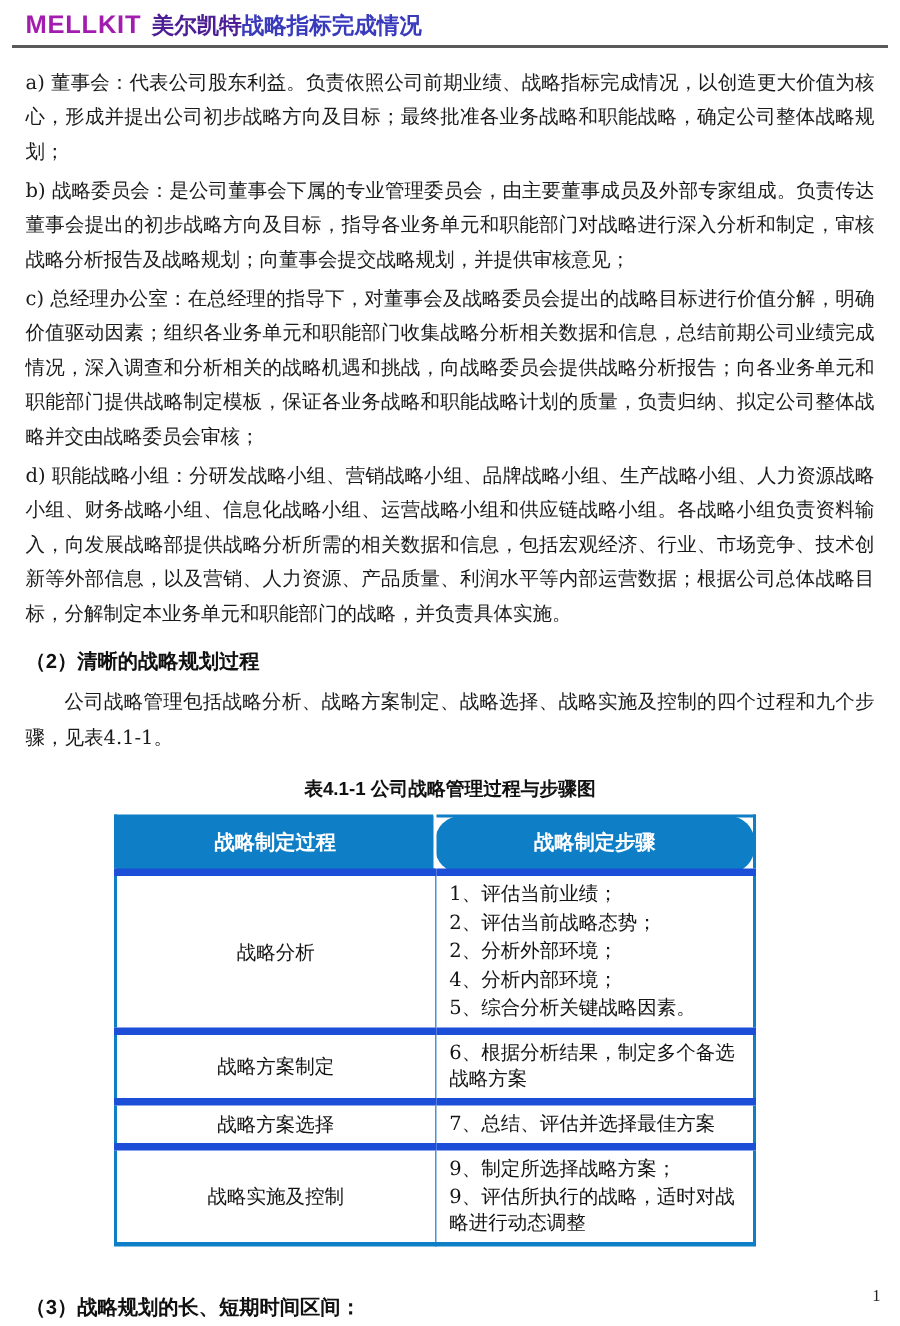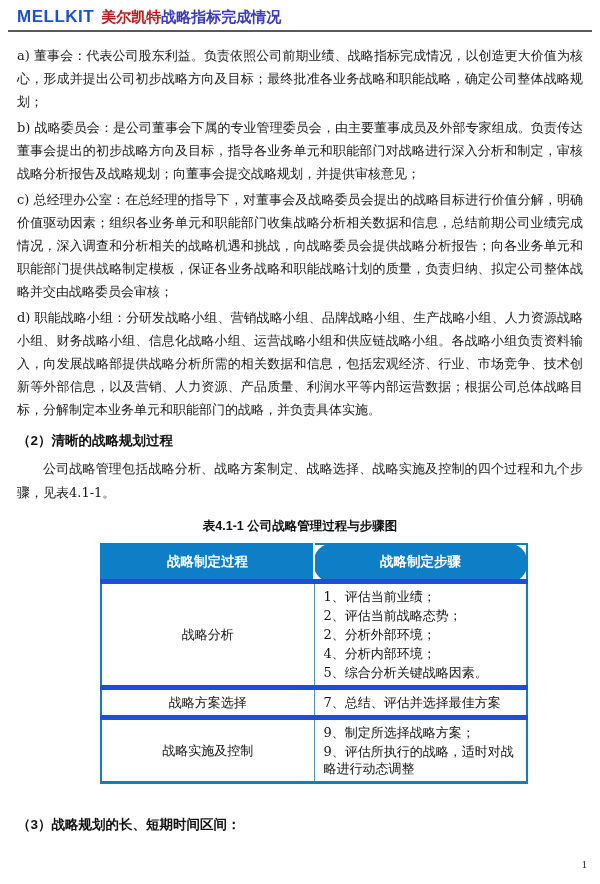--- a/index.html
+++ b/index.html
@@ -9,24 +9,24 @@
     font-family:"DejaVu Serif","Liberation Serif",serif;
   }
   
   .doc-header{
     margin:0 8px;padding:7px 9px 3px;
     border-bottom:2px solid #5a5a5a;
     display:flex;align-items:baseline;gap:7px;white-space:nowrap;
   }
   .brand{
     font-family:"Liberation Sans",sans-serif;font-weight:700;
-    font-size:17px;color:#1d4ed8;letter-spacing:.5px;
+    font-size:17px;color:#a21caf;letter-spacing:.5px;
   }
   .doc-title{font-size:15px;font-weight:700;}
-  .title-dark{color:#b91c1c;}
+  .title-dark{color:#4c1d95;}
   .title-accent{color:#3a3abc;}
   
   .content{padding:12px 17px 0;}
   .para{
     font-size:13px;line-height:23px;text-align:justify;margin:0 0 3px;
   }
   .sec-heading{
     font-family:"Liberation Sans",sans-serif;font-weight:700;
     font-size:13.5px;color:#111;margin:11px 0 7px;
   }
@@ -34,21 +34,21 @@
     font-size:13px;line-height:24px;text-align:justify;
     text-indent:2em;margin:0;
   }
   
   .tbl-caption{
     text-align:center;font-family:"Liberation Sans",sans-serif;
     font-weight:700;font-size:12.5px;color:#111;margin:13px 0 8px;
   }
   table.strategy{
     border-collapse:collapse;table-layout:fixed;
-    margin-left:83px;width:428px;
+    margin-left:59px;width:428px;
     border:2px solid #0e7ec6;border-bottom-width:3px;
     font-size:13px;color:#141414;
   }
   table.strategy th{
     background:#0e7ec6;color:#ffffff;font-weight:700;
     font-family:"Liberation Sans",sans-serif;font-size:13.5px;
     padding:8px 4px;text-align:center;
   }
   table.strategy th + th{border-left:2px solid #ffffff;border-radius:17px;}
   table.strategy td{
@@ -98,20 +98,26 @@
           <td class="process">战略分析</td>
           <td class="steps">
             <div class="step">1、评估当前业绩；</div>
             <div class="step">2、评估当前战略态势；</div>
             <div class="step">2、分析外部环境；</div>
             <div class="step">4、分析内部环境；</div>
             <div class="step">5、综合分析关键战略因素。</div>
           </td>
         </tr>
         <tr>
+          <td class="process">战略方案制定</td>
+          <td class="steps">
+            <div class="step">6、根据分析结果，制定多个备选战略方案</div>
+          </td>
+        </tr>
+        <tr>
           <td class="process">战略方案选择</td>
           <td class="steps">
             <div class="step">7、总结、评估并选择最佳方案</div>
           </td>
         </tr>
         <tr>
           <td class="process">战略实施及控制</td>
           <td class="steps">
             <div class="step">9、制定所选择战略方案；</div>
             <div class="step">9、评估所执行的战略，适时对战略进行动态调整</div>

